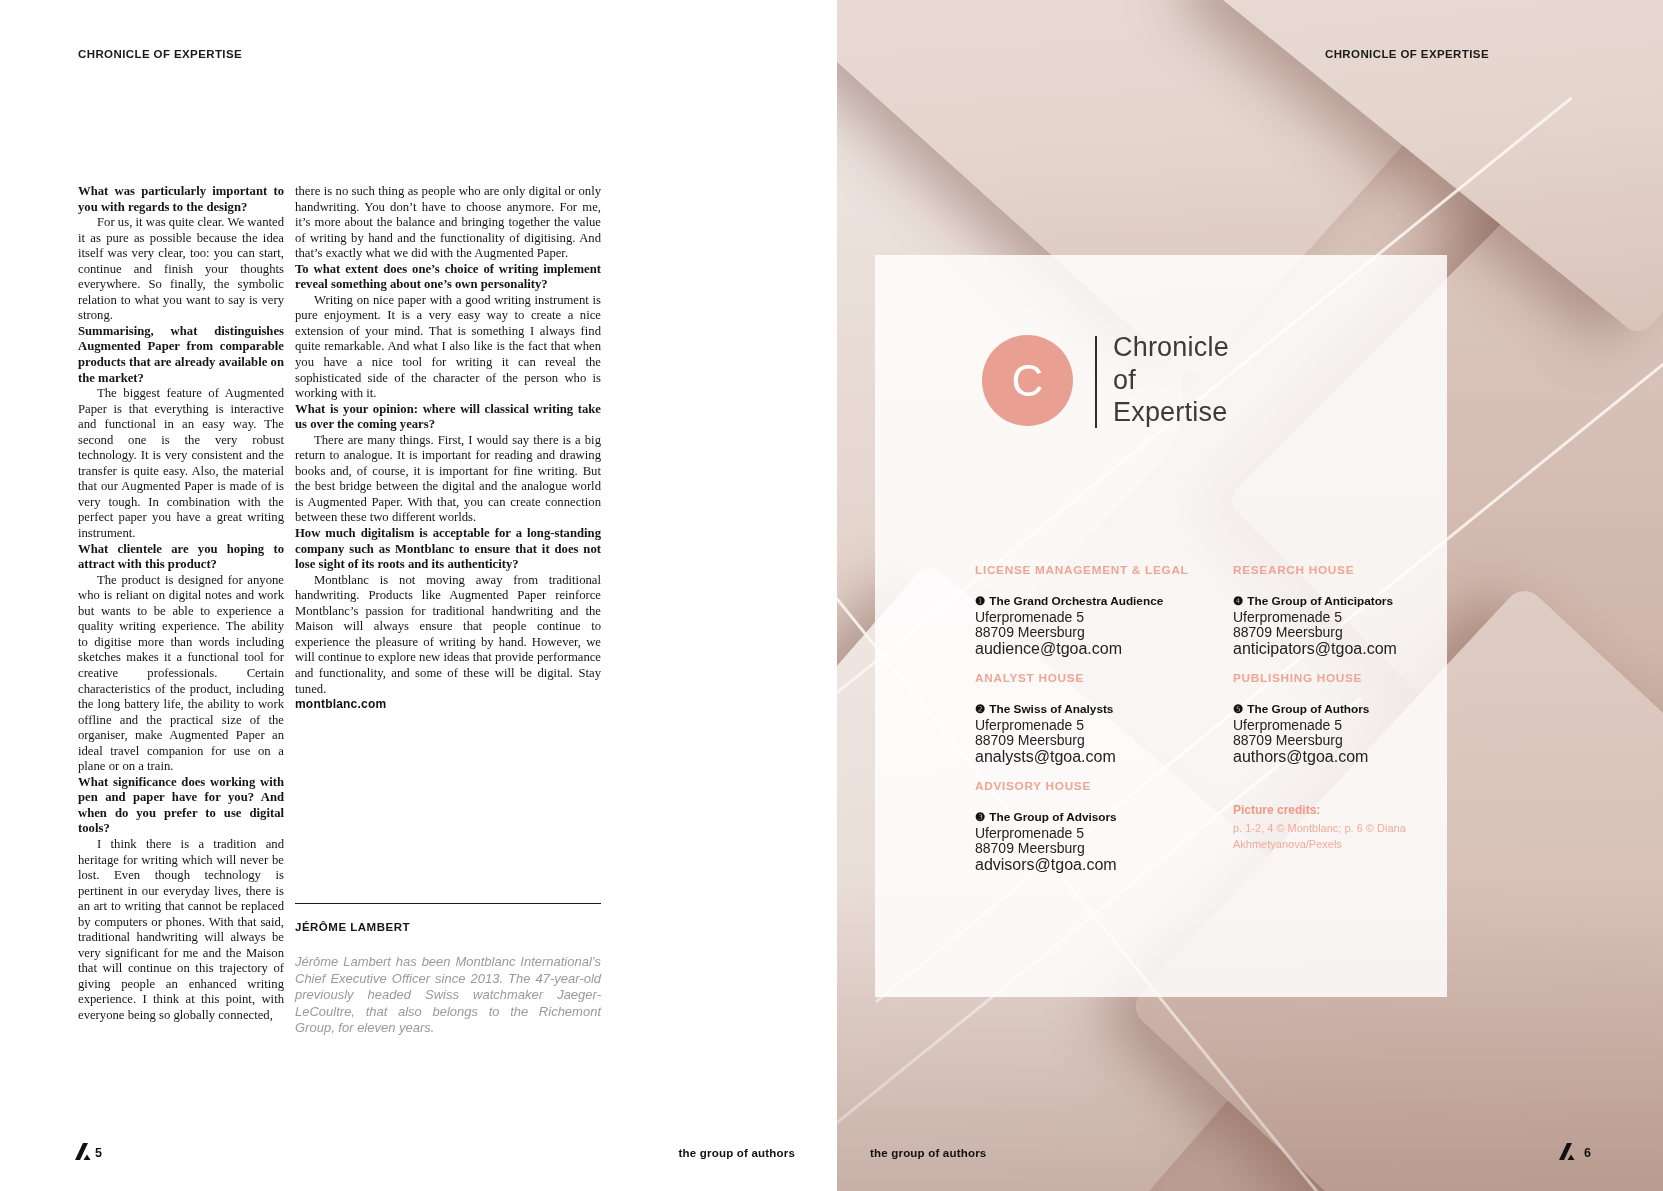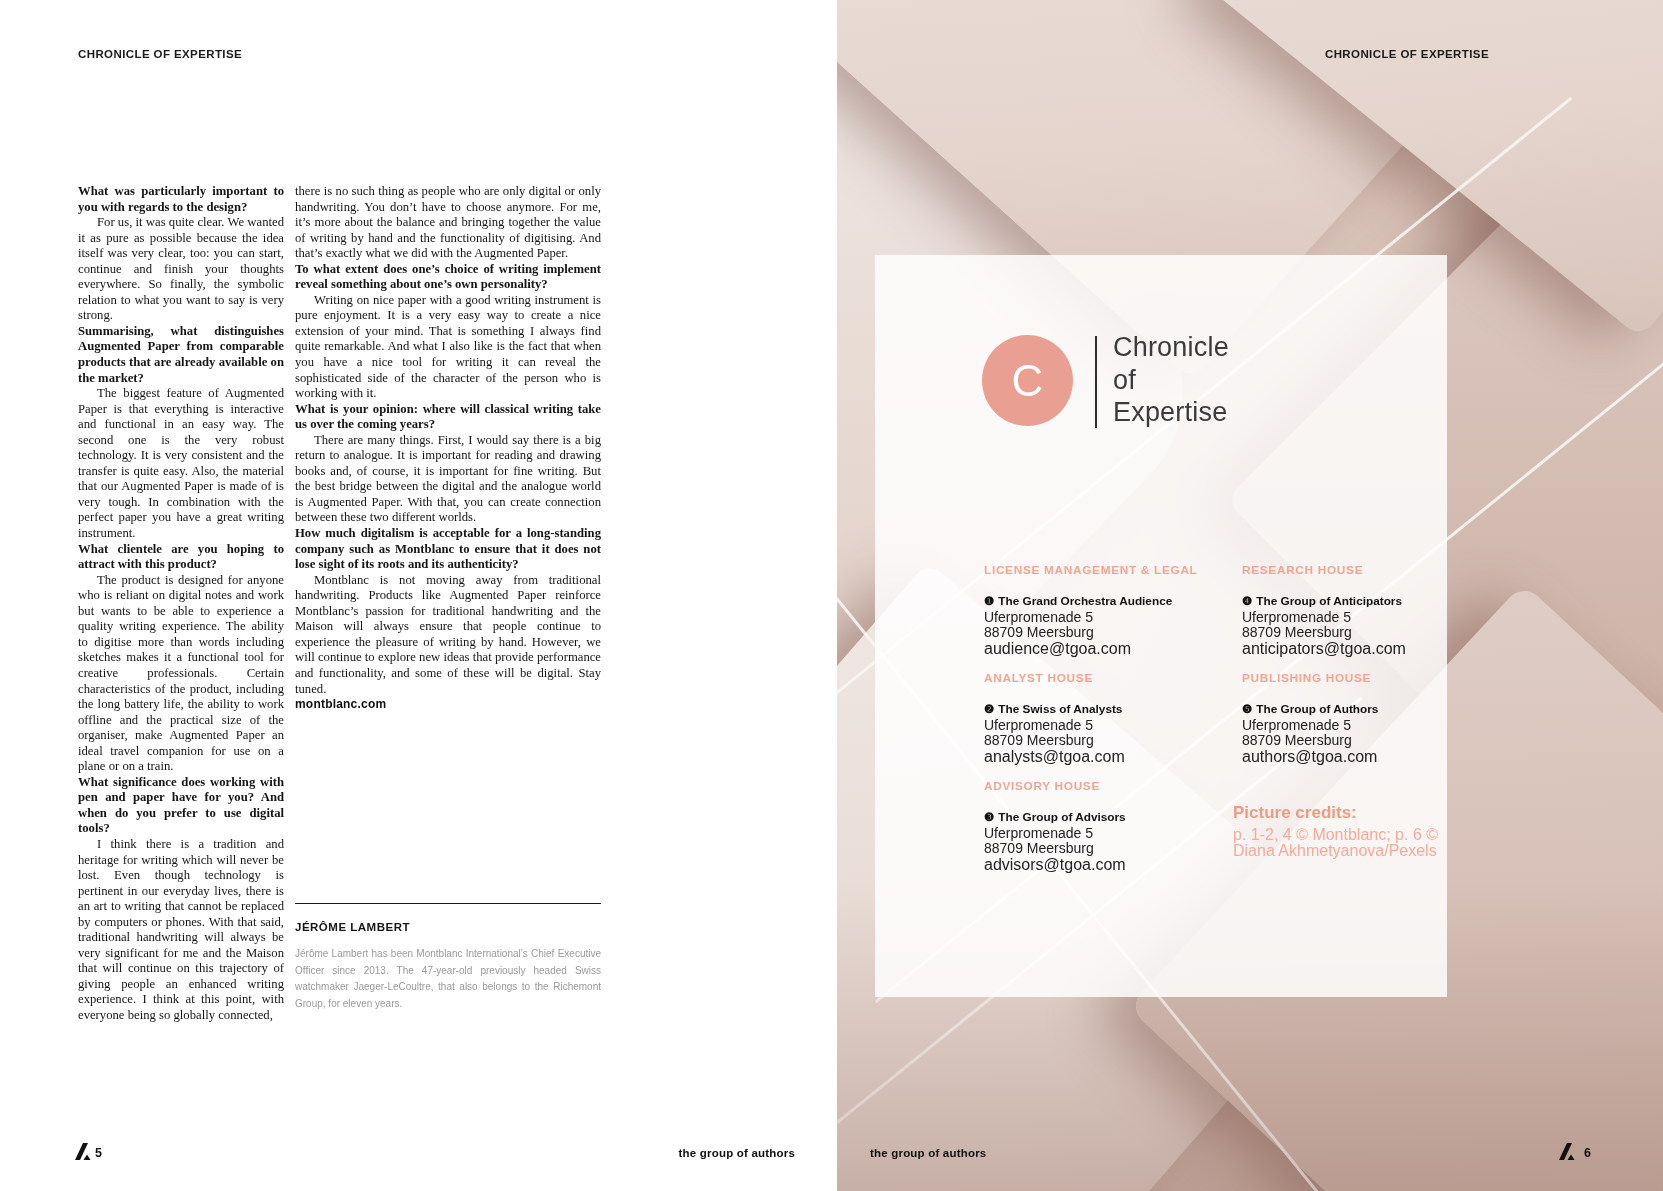--- a/index.html
+++ b/index.html
@@ -19,21 +19,21 @@
   .article-col p { margin:0; }
   .article-col p.q { font-weight:bold; }
   .article-col p.a { text-indent:19px; }
   .article-col p.a.noindent { text-indent:0; }
 
   .site-link { font-family:"Liberation Sans", sans-serif; font-weight:bold; font-size:12px; margin-top:15px; color:#111; letter-spacing:0.2px; cursor:pointer; }
 
   .byline { position:absolute; left:295px; top:903px; width:306px; }
   .byline-rule { height:0; border-top:1.6px solid #1c1c1c; }
   .byline-name { margin-top:17px; font-size:11.5px; font-weight:bold; letter-spacing:0.5px; color:#161616; }
-  .byline-bio { margin-top:13px; font-size:10px; line-height:16.6px; color:#9a9a9a; text-align:justify; }
+  .byline-bio { margin-top:21px; font-size:13px; line-height:16.6px; font-style:italic; color:#9a9a9a; text-align:justify; }
   .pagenum { font-size:12.5px; font-weight:bold; color:#111; }
   .footer-label { font-size:11.5px; font-weight:bold; color:#111; letter-spacing:0.2px; }
   .pl-logo { position:absolute; left:75px; top:1143px; }
   .pl-num { position:absolute; left:95px; top:1146px; }
   .pl-footer-label { position:absolute; left:640px; top:1147px; width:155px; text-align:right; }
 
   
   .page-right { position:absolute; left:837px; top:0; width:826px; height:1191px; overflow:hidden;
                 background:linear-gradient(115deg,#e6d6cf 0%, #d9c3b9 45%, #c8aa9e 100%); }
   .photo-bg { position:absolute; inset:0; overflow:hidden; }
@@ -60,30 +60,30 @@
           background:rgba(255,255,255,0.84); }
   .logo-circle { position:absolute; left:107px; top:80px; width:91px; height:91px; border-radius:50%;
                  background:#e9a092; display:flex; align-items:center; justify-content:center; }
   .logo-letter { color:#ffffff; font-size:44px; font-weight:300; line-height:1; }
   .logo-divider { position:absolute; left:220px; top:81px; width:2px; height:92px; background:#2e2e2e; }
   .logo-title { position:absolute; left:238px; top:76px; font-size:27px; line-height:32.5px; color:#3b3b3b; letter-spacing:0.2px; font-weight:300; }
 
   .dir-col { position:absolute; top:308px; width:230px; }
   .dir-colA { left:100px; }
   .dir-colB { left:358px; }
-  .dir-section { margin-bottom:15px;margin-left:9px; }
+  .dir-section { margin-bottom:15px; }
   .dir-heading { color:#f0a593; font-weight:bold; font-size:11.8px; letter-spacing:0.7px; }
   .dir-name { margin-top:17px; font-weight:bold; font-size:11.8px; color:#121212; line-height:15.5px; }
   .dir-num { margin-right:4px; font-size:11.5px; }
   .dir-line { font-size:14px; color:#222; line-height:15.5px; }
   .dir-email { font-size:16px; color:#222; line-height:15.5px; }
 
   .credits { position:absolute; left:358px; top:548px; width:220px; }
-  .credits-label { color:#f09a84; font-weight:bold; font-size:17px; }
-  .credits-text { margin-top:4px; color:#f4ab99; font-size:16px; line-height:15.5px; }
+  .credits-label { color:#f09a84; font-weight:bold; font-size:12px; }
+  .credits-text { margin-top:4px; color:#f4ab99; font-size:11px; line-height:15.5px; }
 
   .pr-footer-label { position:absolute; left:33px; top:1147px; }
   .pr-logo { position:absolute; left:722px; top:1143px; }
   .pr-num { position:absolute; left:747px; top:1146px; }
 
   .slash-logo svg { display:block; }
 </style>
 </head>
 <body>
 

